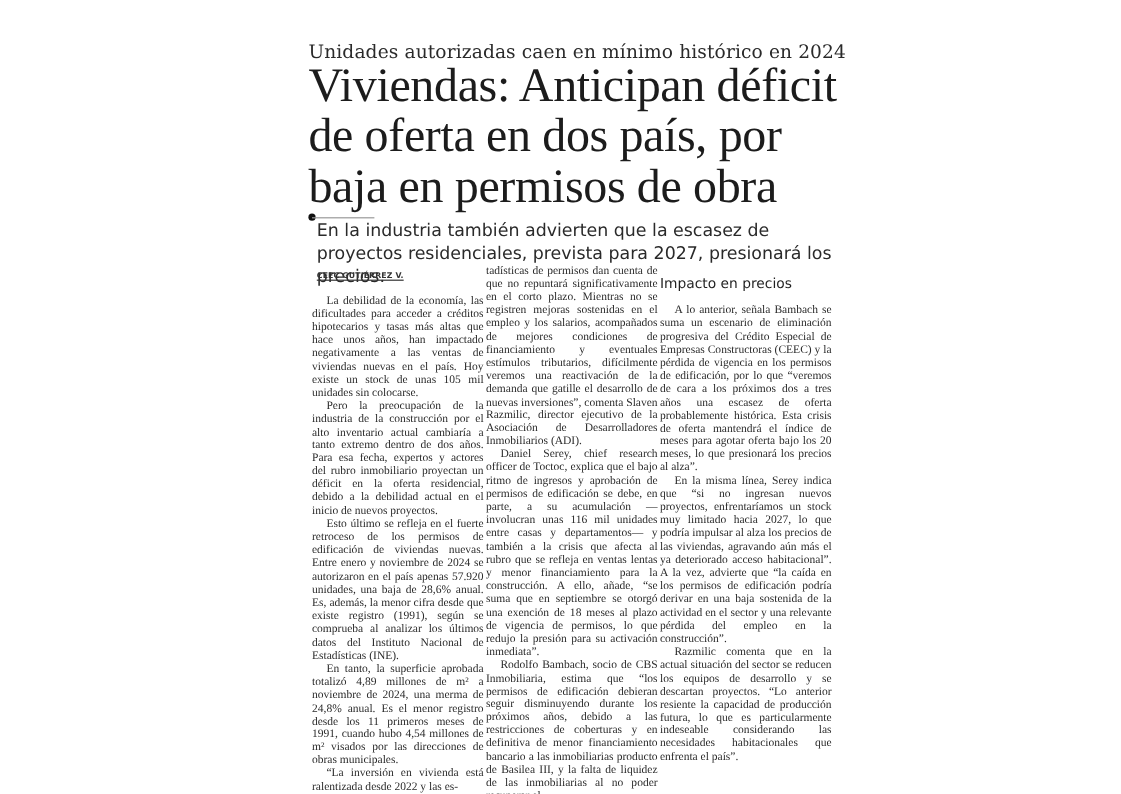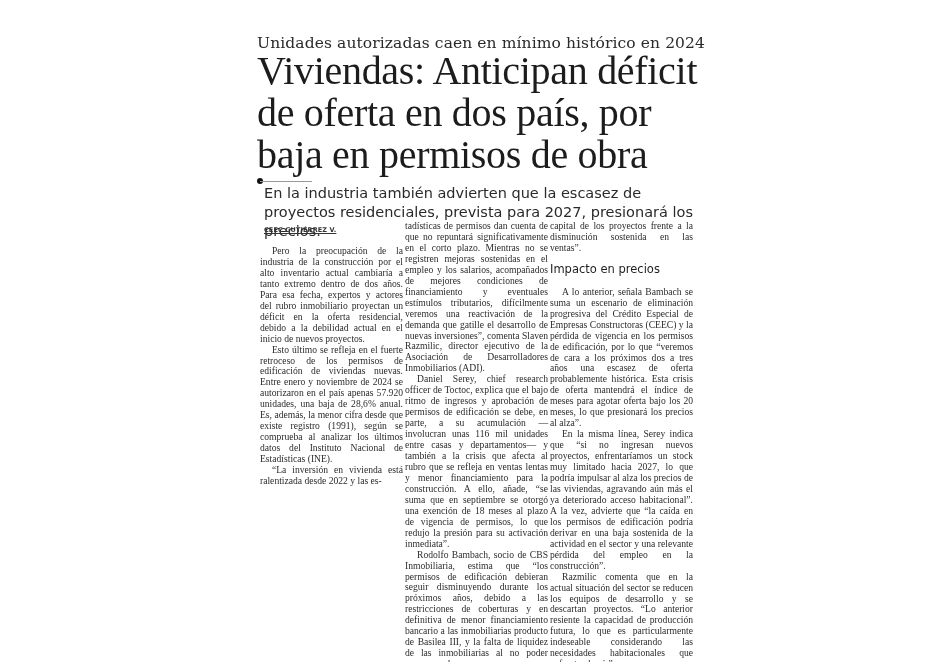--- a/index.html
+++ b/index.html
@@ -26,31 +26,32 @@
   <div class="kicker">Unidades autorizadas caen en mínimo histórico en 2024</div>
   <div class="headline">Viviendas: Anticipan déficit de oferta en dos país, por baja en permisos de obra</div>
 
   <div class="dot"></div>
   <div class="rule"></div>
 
   <div class="deck">En la industria también advierten que la escasez de proyectos residenciales, prevista para 2027, presionará los precios.</div>
   <div class="byline">CEEC GUTIÉRREZ V.</div>
 
   <div class="col col1">
+    <p>La debilidad de la economía, las dificultades para acceder a créditos hipotecarios y tasas más altas que hace unos años, han impactado negativamente a las ventas de viviendas nuevas en el país. Hoy existe un stock de unas 105 mil unidades sin colocarse.</p>
     <p>Pero la preocupación de la industria de la construcción por el alto inventario actual cambiaría a tanto extremo dentro de dos años. Para esa fecha, expertos y actores del rubro inmobiliario proyectan un déficit en la oferta residencial, debido a la debilidad actual en el inicio de nuevos proyectos.</p>
     <p>Esto último se refleja en el fuerte retroceso de los permisos de edificación de viviendas nuevas. Entre enero y noviembre de 2024 se autorizaron en el país apenas 57.920 unidades, una baja de 28,6% anual. Es, además, la menor cifra desde que existe registro (1991), según se comprueba al analizar los últimos datos del Instituto Nacional de Estadísticas (INE).</p>
+    <p>En tanto, la superficie aprobada totalizó 4,89 millones de m² a noviembre de 2024, una merma de 24,8% anual. Es el menor registro desde los 11 primeros meses de 1991, cuando hubo 4,54 millones de m² visados por las direcciones de obras municipales.</p>
     <p>“La inversión en vivienda está ralentizada desde 2022 y las es-</p>
   </div>
 
   <div class="col col2">
     <p class="noindent">tadísticas de permisos dan cuenta de que no repuntará significativamente en el corto plazo. Mientras no se registren mejoras sostenidas en el empleo y los salarios, acompañados de mejores condiciones de financiamiento y eventuales estímulos tributarios, difícilmente veremos una reactivación de la demanda que gatille el desarrollo de nuevas inversiones”, comenta Slaven Razmilic, director ejecutivo de la Asociación de Desarrolladores Inmobiliarios (ADI).</p>
     <p>Daniel Serey, chief research officer de Toctoc, explica que el bajo ritmo de ingresos y aprobación de permisos de edificación se debe, en parte, a su acumulación —involucran unas 116 mil unidades entre casas y departamentos— y también a la crisis que afecta al rubro que se refleja en ventas lentas y menor financiamiento para la construcción. A ello, añade, “se suma que en septiembre se otorgó una exención de 18 meses al plazo de vigencia de permisos, lo que redujo la presión para su activación inmediata”.</p>
     <p>Rodolfo Bambach, socio de CBS Inmobiliaria, estima que “los permisos de edificación debieran seguir disminuyendo durante los próximos años, debido a las restricciones de coberturas y en definitiva de menor financiamiento bancario a las inmobiliarias producto de Basilea III, y la falta de liquidez de las inmobiliarias al no poder recuperar el</p>
   </div>
 
   <div class="col col3">
-    <p class="noindent">capital de los proyectos frente a la disminución sostenida en las ventas”.</p>
     <div class="subhead">Impacto en precios</div>
     <p>A lo anterior, señala Bambach se suma un escenario de eliminación progresiva del Crédito Especial de Empresas Constructoras (CEEC) y la pérdida de vigencia en los permisos de edificación, por lo que “veremos de cara a los próximos dos a tres años una escasez de oferta probablemente histórica. Esta crisis de oferta mantendrá el índice de meses para agotar oferta bajo los 20 meses, lo que presionará los precios al alza”.</p>
     <p>En la misma línea, Serey indica que “si no ingresan nuevos proyectos, enfrentaríamos un stock muy limitado hacia 2027, lo que podría impulsar al alza los precios de las viviendas, agravando aún más el ya deteriorado acceso habitacional”. A la vez, advierte que “la caída en los permisos de edificación podría derivar en una baja sostenida de la actividad en el sector y una relevante pérdida del empleo en la construcción”.</p>
     <p>Razmilic comenta que en la actual situación del sector se reducen los equipos de desarrollo y se descartan proyectos. “Lo anterior resiente la capacidad de producción futura, lo que es particularmente indeseable considerando las necesidades habitacionales que enfrenta el país”.</p>
   </div>
 </div>
 
 </body></html>

